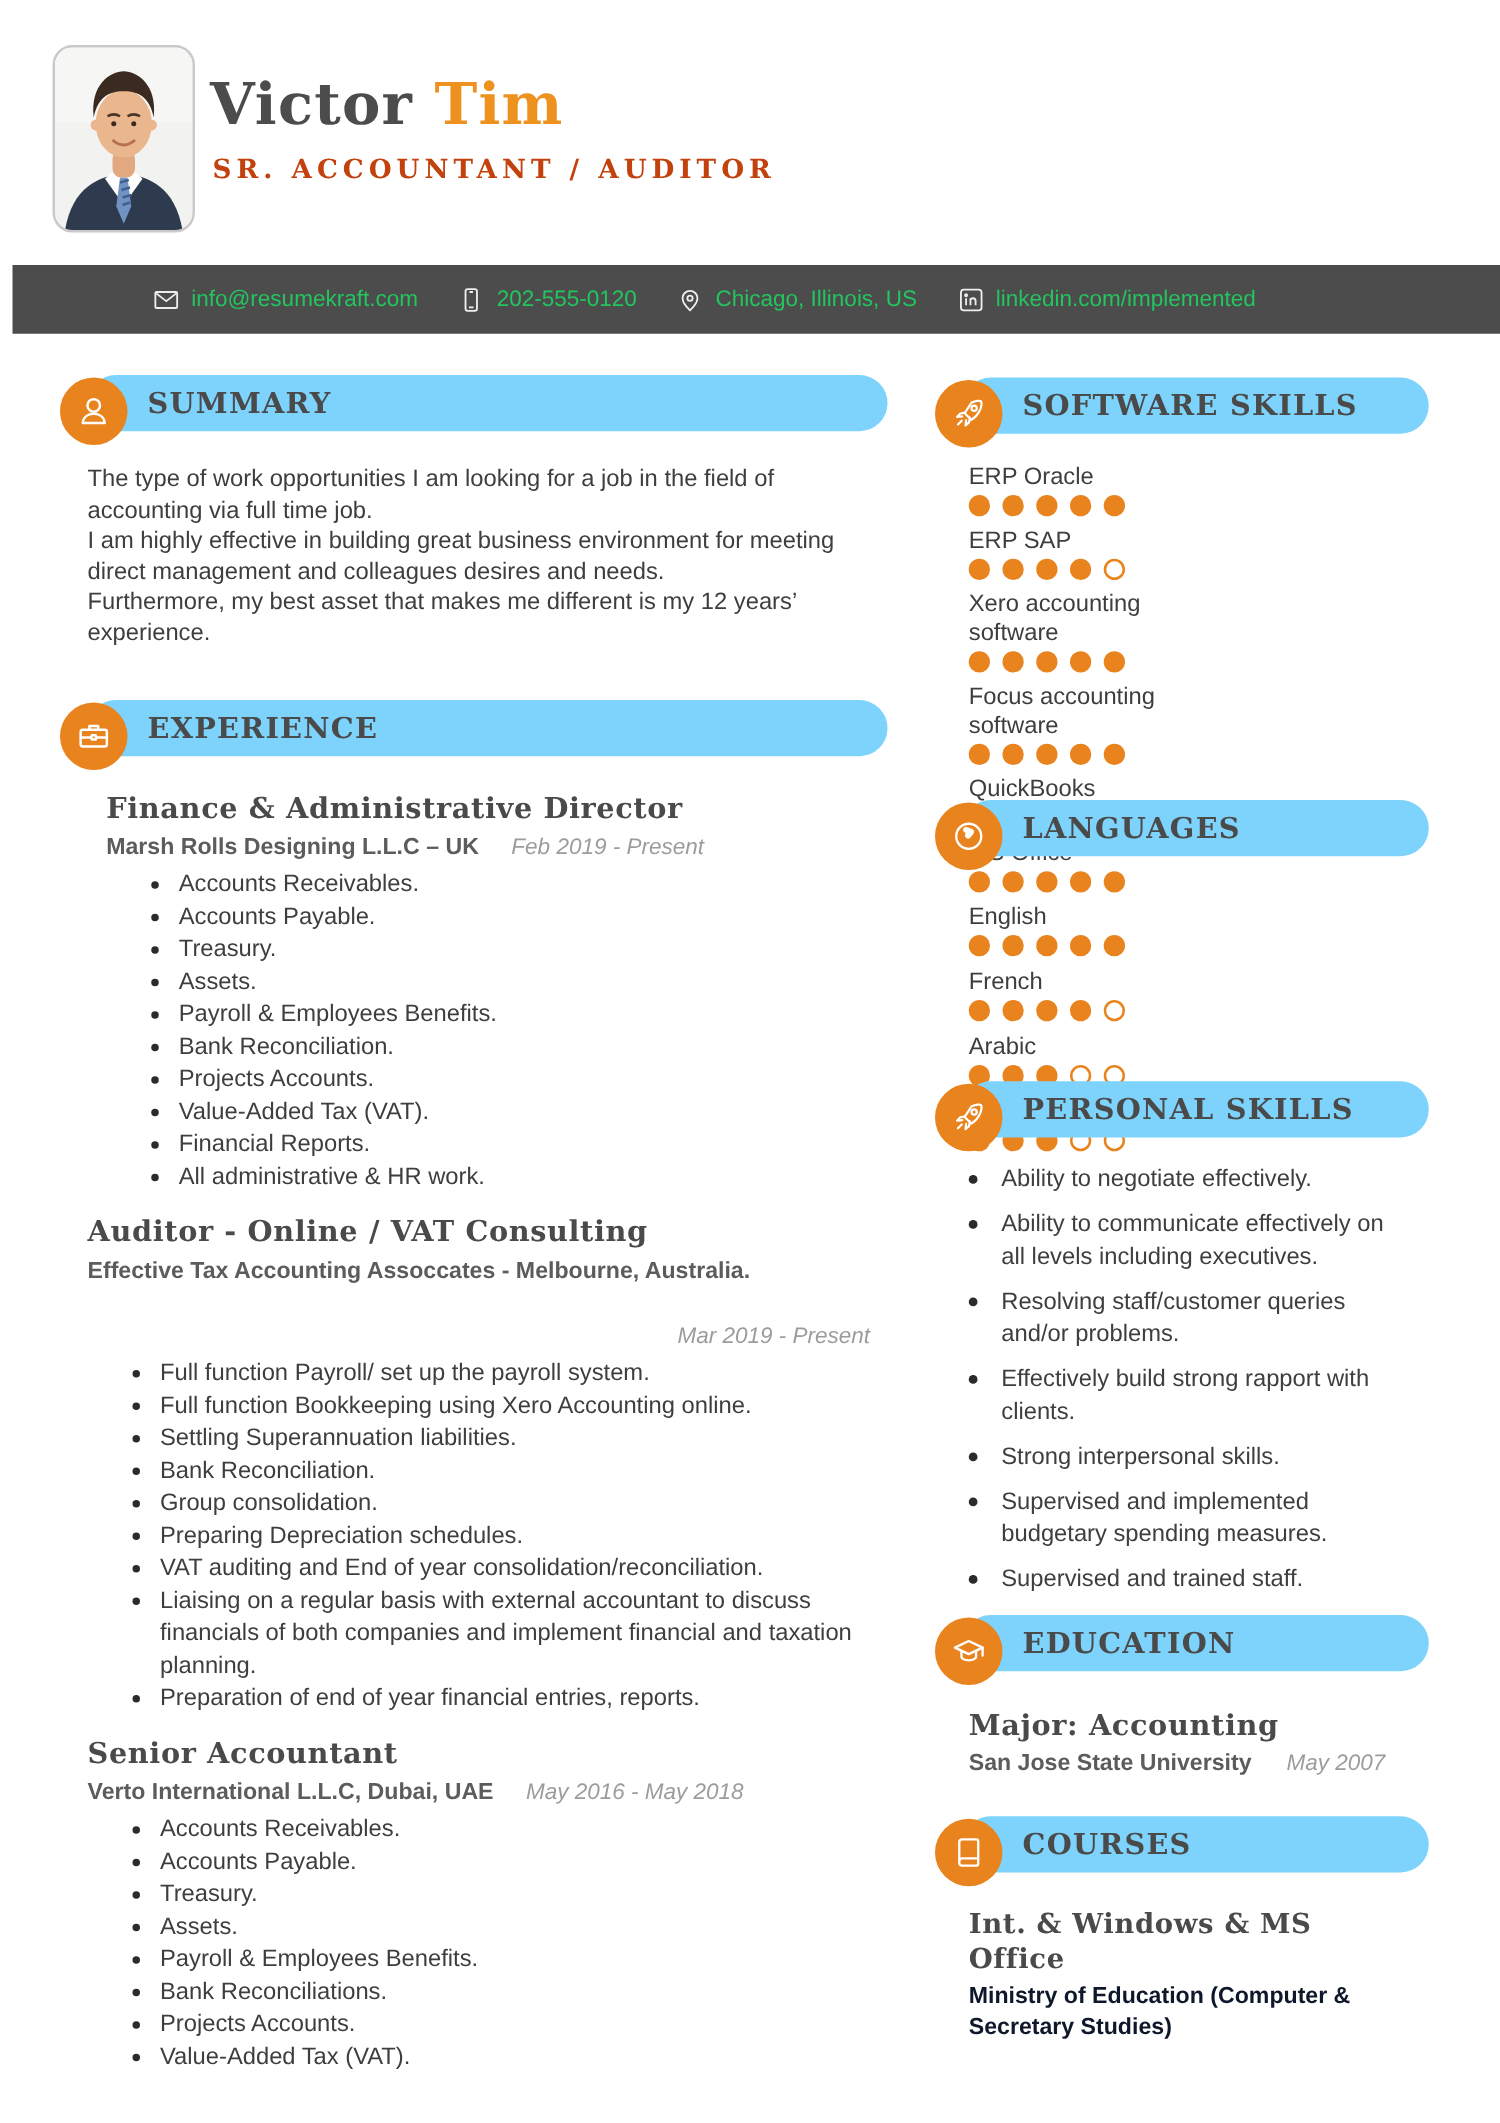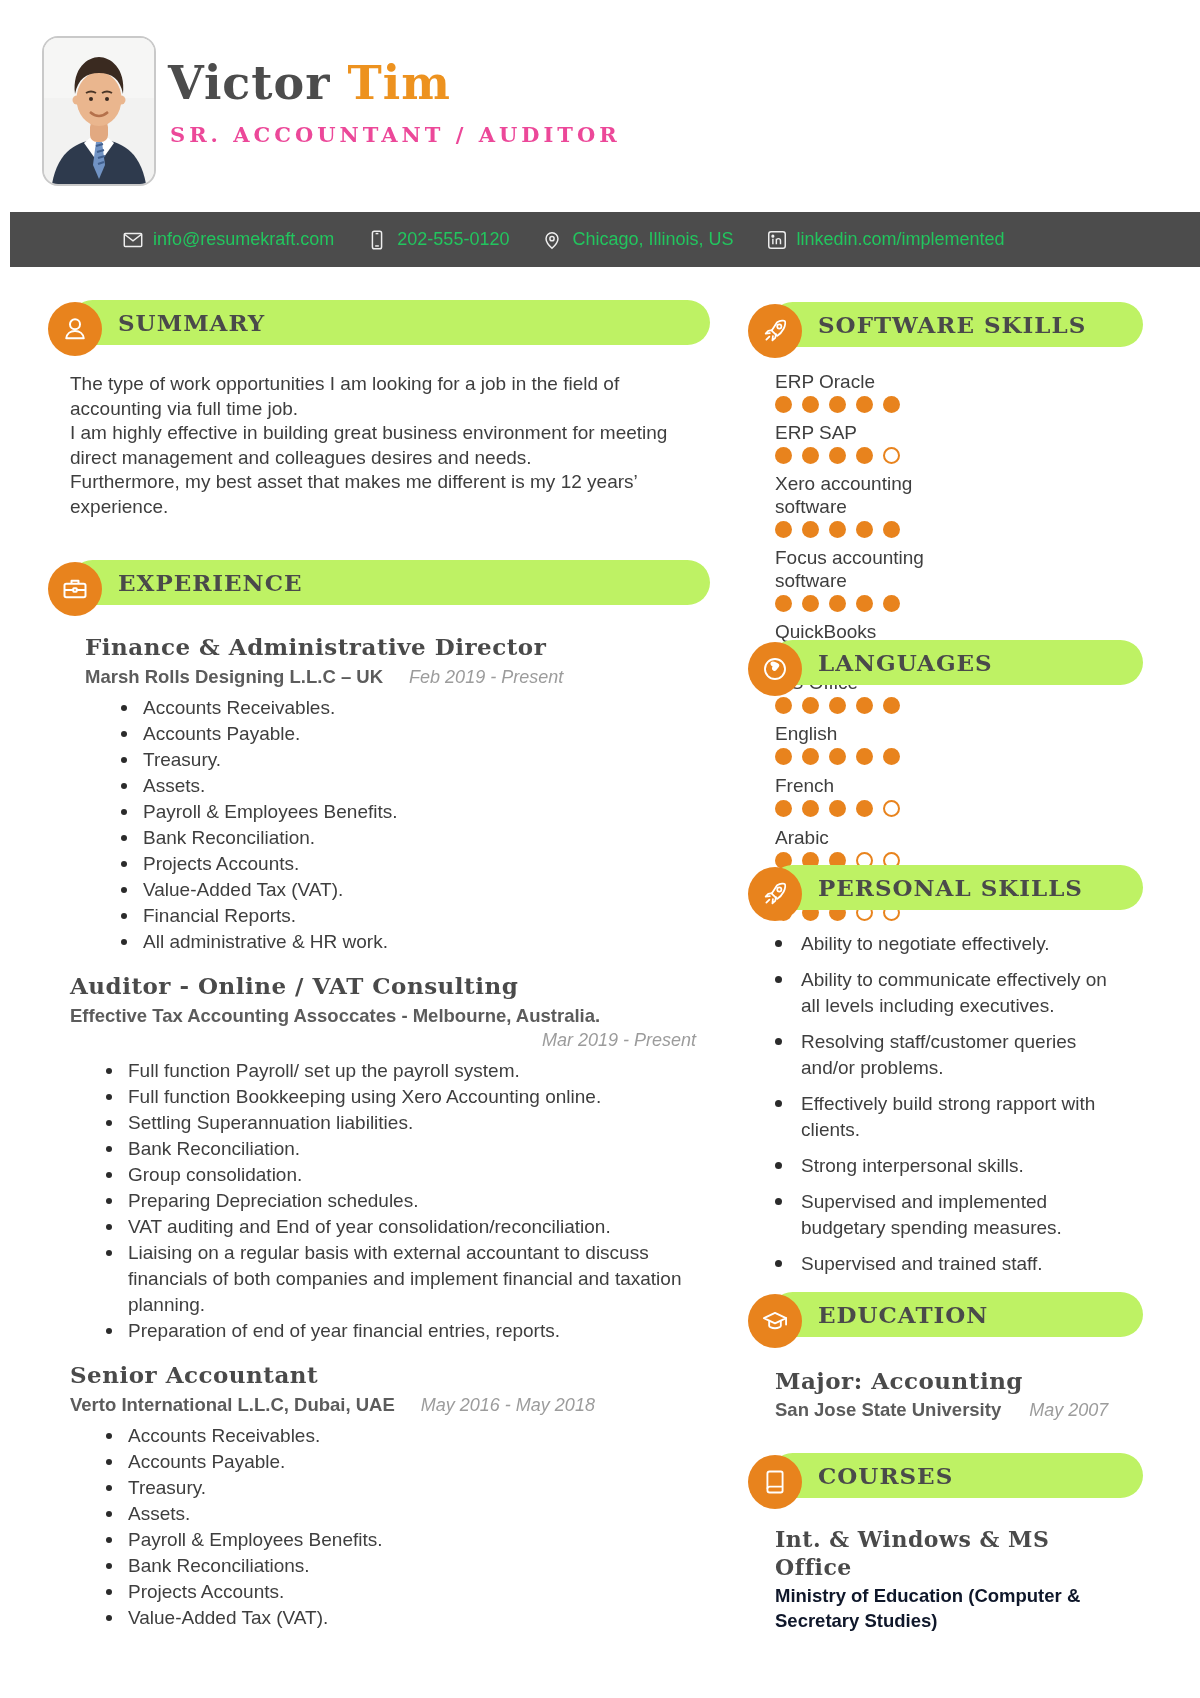--- a/index.html
+++ b/index.html
@@ -6,49 +6,49 @@
   .page{position:relative;width:1200px;height:1698px;background:#ffffff;overflow:hidden;
         font-family:"Liberation Sans",sans-serif;color:#3e3e3e;}
   
   .photo{position:absolute;left:42px;top:36px;width:110px;height:146px;border:2px solid #c9c9c9;
          border-radius:16px;overflow:hidden;background:#f2f2f1;}
   .photo svg{display:block;}
   .name{position:absolute;left:168px;top:56px;font-family:"DejaVu Serif",serif;font-weight:bold;
         font-size:46px;color:#4c4c4c;letter-spacing:1px;}
   .name .last{color:#ED921F;}
   .role{position:absolute;left:170px;top:122px;font-family:"DejaVu Serif",serif;font-weight:bold;
-        font-size:21px;letter-spacing:4px;color:#ec4899;}
+        font-size:21px;letter-spacing:4px;color:#c2410c;}
   .contactbar{position:absolute;left:10px;right:0;top:212px;height:55px;background:#4c4c4c;
               display:flex;align-items:center;gap:32px;padding-left:112px;box-sizing:border-box;
               color:#22c55e;font-size:18px;}
   .citem{display:flex;align-items:center;gap:9px;white-space:nowrap;}
   .citem svg{flex:none;}
   
   section{position:absolute;}
   .banner{position:relative;height:58px;}
-  .pill{position:absolute;left:22px;right:0;top:0;height:45px;background:#bef264;border-radius:24px;
+  .pill{position:absolute;left:22px;right:0;top:0;height:45px;background:#7dd3fc;border-radius:24px;
         display:flex;align-items:center;padding-left:48px;box-sizing:border-box;}
   .pill h2{margin:0;font-family:"DejaVu Serif",serif;font-weight:bold;font-size:23px;
            letter-spacing:1px;color:#4a4a4a;}
   .circ{position:absolute;left:0;top:2px;width:54px;height:54px;border-radius:50%;background:#E8831D;
         display:flex;align-items:center;justify-content:center;z-index:2;}
   
   #sec-summary{left:48px;top:300px;width:662px;}
   #sec-experience{left:48px;top:560px;width:662px;}
   .content{padding-left:22px;}
   .sum-p{margin-top:0;font-size:19px;line-height:24.5px;color:#3e3e3e;}
   #summary-paras{margin-top:14px;width:640px;}
   .job{margin-top:16px;}
   .job:first-child{margin-top:14px;margin-left:15px;}
   .job-title{font-family:"DejaVu Serif",serif;font-weight:bold;font-size:23px;color:#4a4a4a;
              letter-spacing:0.5px;line-height:29px;}
   .job-meta{margin-top:4px;font-size:18.5px;line-height:24px;}
   .company{font-weight:bold;color:#5c5c5c;}
   .jdate{font-style:italic;color:#9c9c9c;margin-left:26px;font-size:18px;}
-  .jdate-line{display:block;text-align:right;margin-left:0;padding-right:14px;line-height:24px;}
+  .jdate-line{display:block;text-align:right;margin-left:0;padding-right:14px;line-height:24px;margin-top:28px;}
   .blist{margin-top:6px;margin-left:36px;width:604px;}
   .brow{display:flex;line-height:26px;font-size:19px;}
   .blt{flex:none;width:22px;position:relative;}
   .blt::before{content:"";position:absolute;left:0;top:10px;width:6px;height:6px;border-radius:50%;
                background:#2b2b2b;}
   
   #sec-software{left:748px;top:302px;width:395px;}
   #sec-languages{left:748px;top:640px;width:395px;}
   #sec-personal{left:748px;top:865px;width:395px;}
   #sec-education{left:748px;top:1292px;width:395px;}

